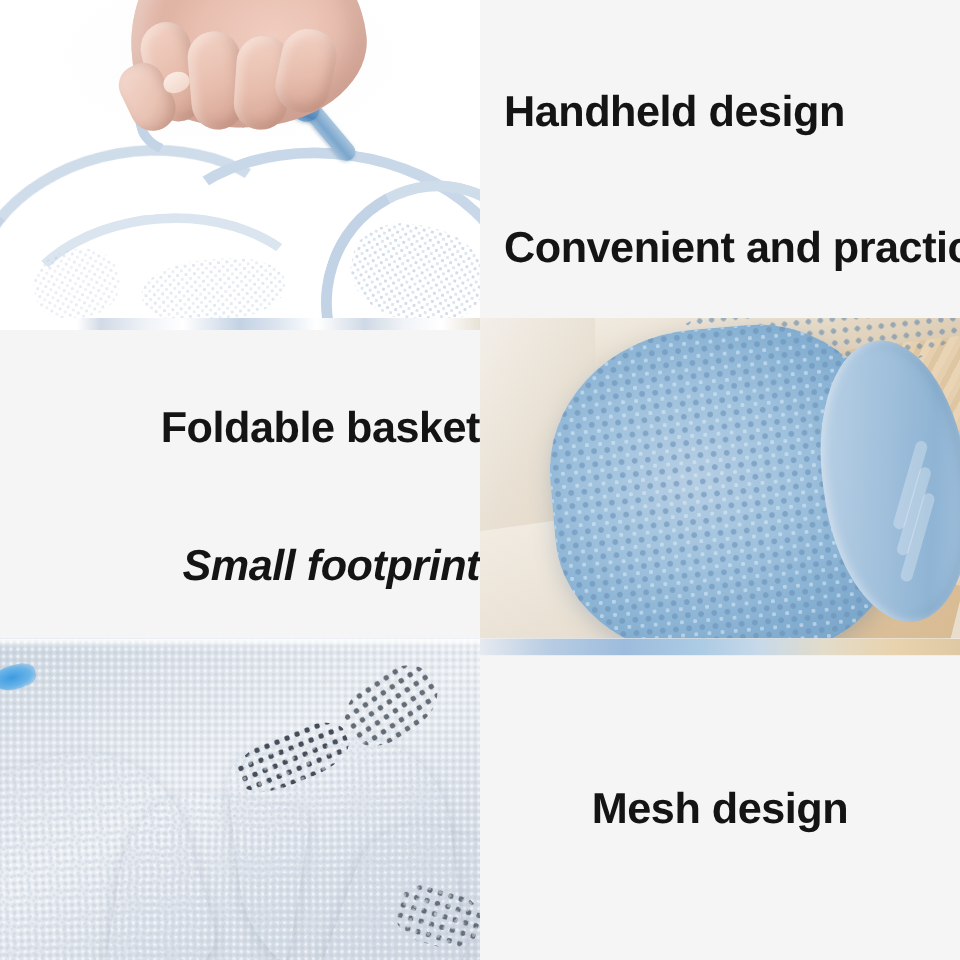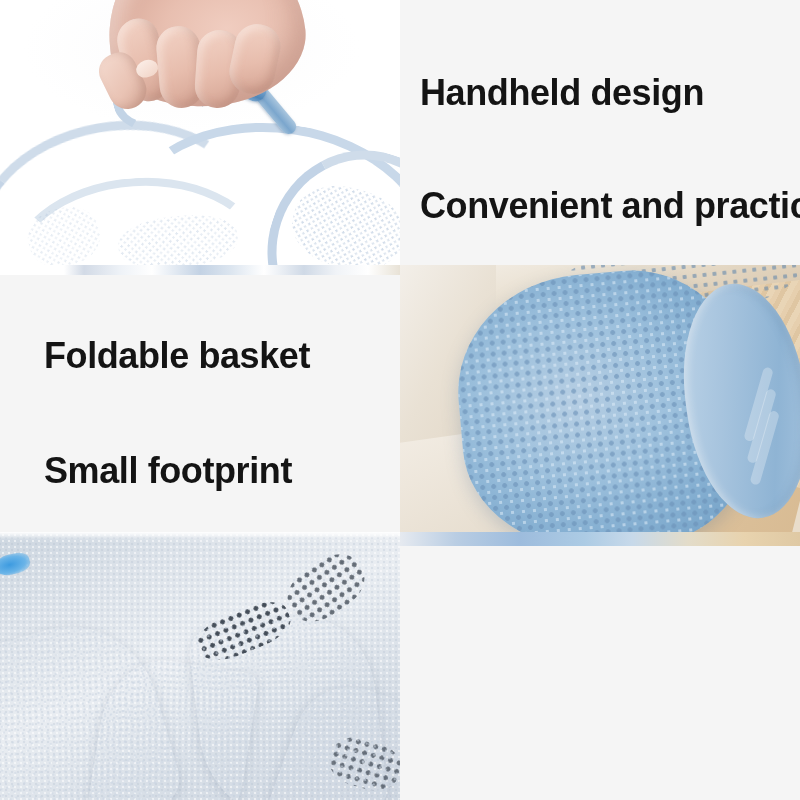--- a/index.html
+++ b/index.html
@@ -49,23 +49,23 @@
     white-space: nowrap;
     line-height: 1.05;
   }
 
   
   .panel-handheld { padding-left: 20px; }
   .panel-handheld .headline.l1 { margin-top: 34px; }
   .panel-handheld .headline.l2 { margin-top: 28px; }
 
   
-  .panel-foldable { padding-left: 44px; }
+  .panel-foldable { padding-left: 44px; align-items: flex-end; }
   .panel-foldable .headline.l1 { margin-top: 30px; }
-  .panel-foldable .headline.l2 { margin-top: 30px; }
+  .panel-foldable .headline.l2 { margin-top: 30px; font-style: italic; }
 
   
   .panel-mesh {
     align-items: center;
     justify-content: center;
   }
   .panel-mesh .headline { margin-top: 16px; }
 
   
   .sliver {
@@ -424,16 +424,17 @@
       <div class="wf-dark wd3"></div>
       <div class="wf-fold wfa"></div>
       <div class="wf-fold wfb"></div>
       <div class="wf-fold wfc"></div>
       <div class="wf-fold wfd"></div>
       <div class="wf-topfade"></div>
     </div>
 
     <div class="cell text-panel panel-mesh">
       <div class="sliver sliver-mesh"></div>
+      <div class="headline">Mesh design</div>
     </div>
 
   </div>
 </div>
 
 </body></html>

